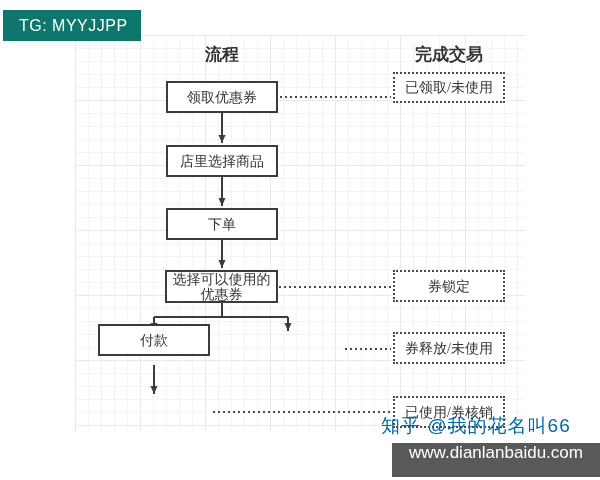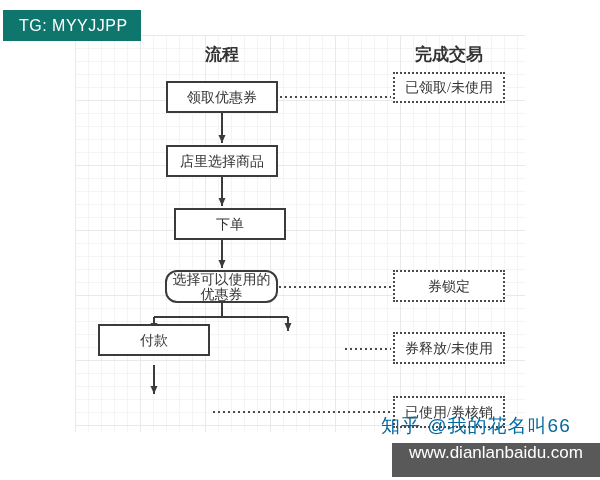--- a/index.html
+++ b/index.html
@@ -74,22 +74,22 @@
     <g stroke="#4a4a4a" stroke-width="2" stroke-dasharray="2 3" fill="none">
       <line x1="280" y1="97" x2="391" y2="97"></line>
       <line x1="279" y1="287" x2="391" y2="287"></line>
       <line x1="345" y1="349" x2="391" y2="349"></line>
       <line x1="213" y1="412" x2="391" y2="412"></line>
     </g>
   </svg>
 
   <div class="node solid" style="left:166px;top:81px;width:112px;height:32px;">领取优惠券</div>
   <div class="node solid" style="left:166px;top:145px;width:112px;height:32px;">店里选择商品</div>
-  <div class="node solid" style="left:166px;top:208px;width:112px;height:32px;margin-left:8px;">下单</div>
-  <div class="node solid" style="left:165px;top:270px;width:113px;height:33px;border-radius:12px;">选择可以使用的
+  <div class="node solid" style="left:166px;top:208px;width:112px;height:32px;">下单</div>
+  <div class="node solid" style="left:165px;top:270px;width:113px;height:33px;">选择可以使用的
 优惠券</div>
   <div class="node solid" style="left:98px;top:324px;width:112px;height:32px;">付款</div>
 
   <div class="node dotted" style="left:393px;top:72px;width:112px;height:31px;">已领取/未使用</div>
   <div class="node dotted" style="left:393px;top:270px;width:112px;height:32px;text-align:right;">券锁定</div>
   <div class="node dotted" style="left:393px;top:332px;width:112px;height:32px;">券释放/未使用</div>
   <div class="node dotted" style="left:393px;top:396px;width:112px;height:32px;">已使用/券核销</div>
 
   <div class="watermark">知乎 @我的花名叫66</div>
 

